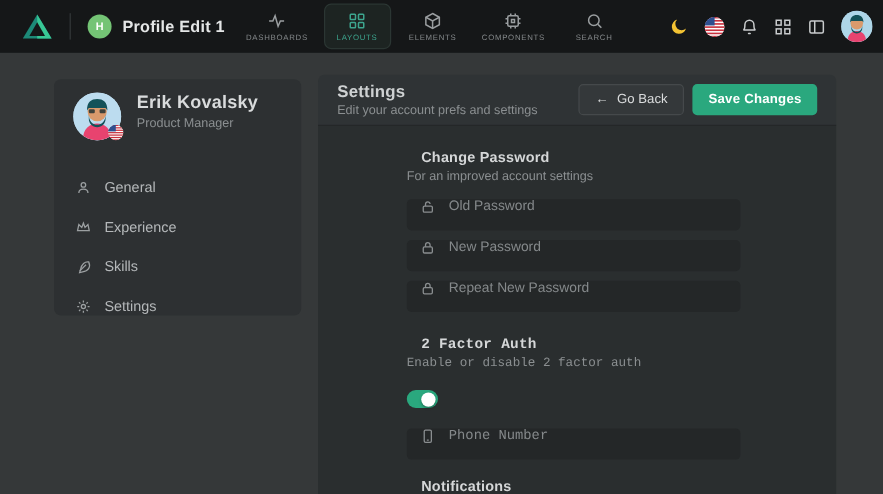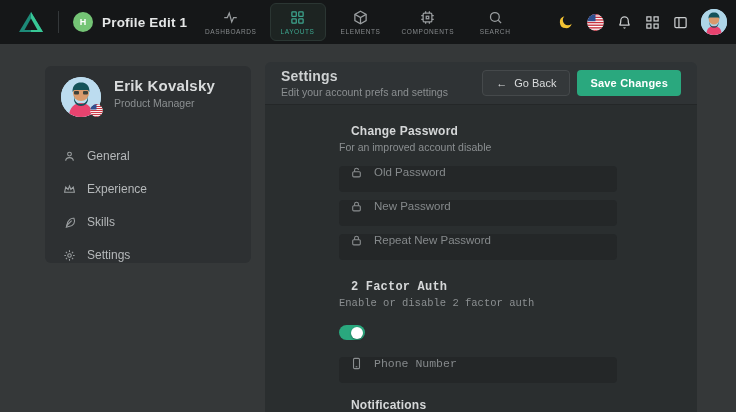--- a/index.html
+++ b/index.html
@@ -278,21 +278,21 @@
         </button>
         <button class="btn btn-primary">Save Changes</button>
       </div>
     </div>
 
     <div class="set-body">
       <div class="col">
 
         <div>
           <div class="sec-title">Change Password</div>
-          <div class="sec-sub">For an improved account disable</div>
+          <div class="sec-sub">For an improved account settings</div>
           <div class="inputs">
             <div class="input-row">
               <svg viewBox="0 0 24 24" fill="none" stroke-width="2">
                 <rect x="5" y="10.5" width="14" height="9.5" rx="2"></rect>
                   <path d="M8.5 10.5V7.5a3.5 3.5 0 0 1 7 0"></path>
               </svg>
               <input type="password" placeholder="Old Password" style="">
             </div>
             <div class="input-row">
               <svg viewBox="0 0 24 24" fill="none" stroke-width="2">

